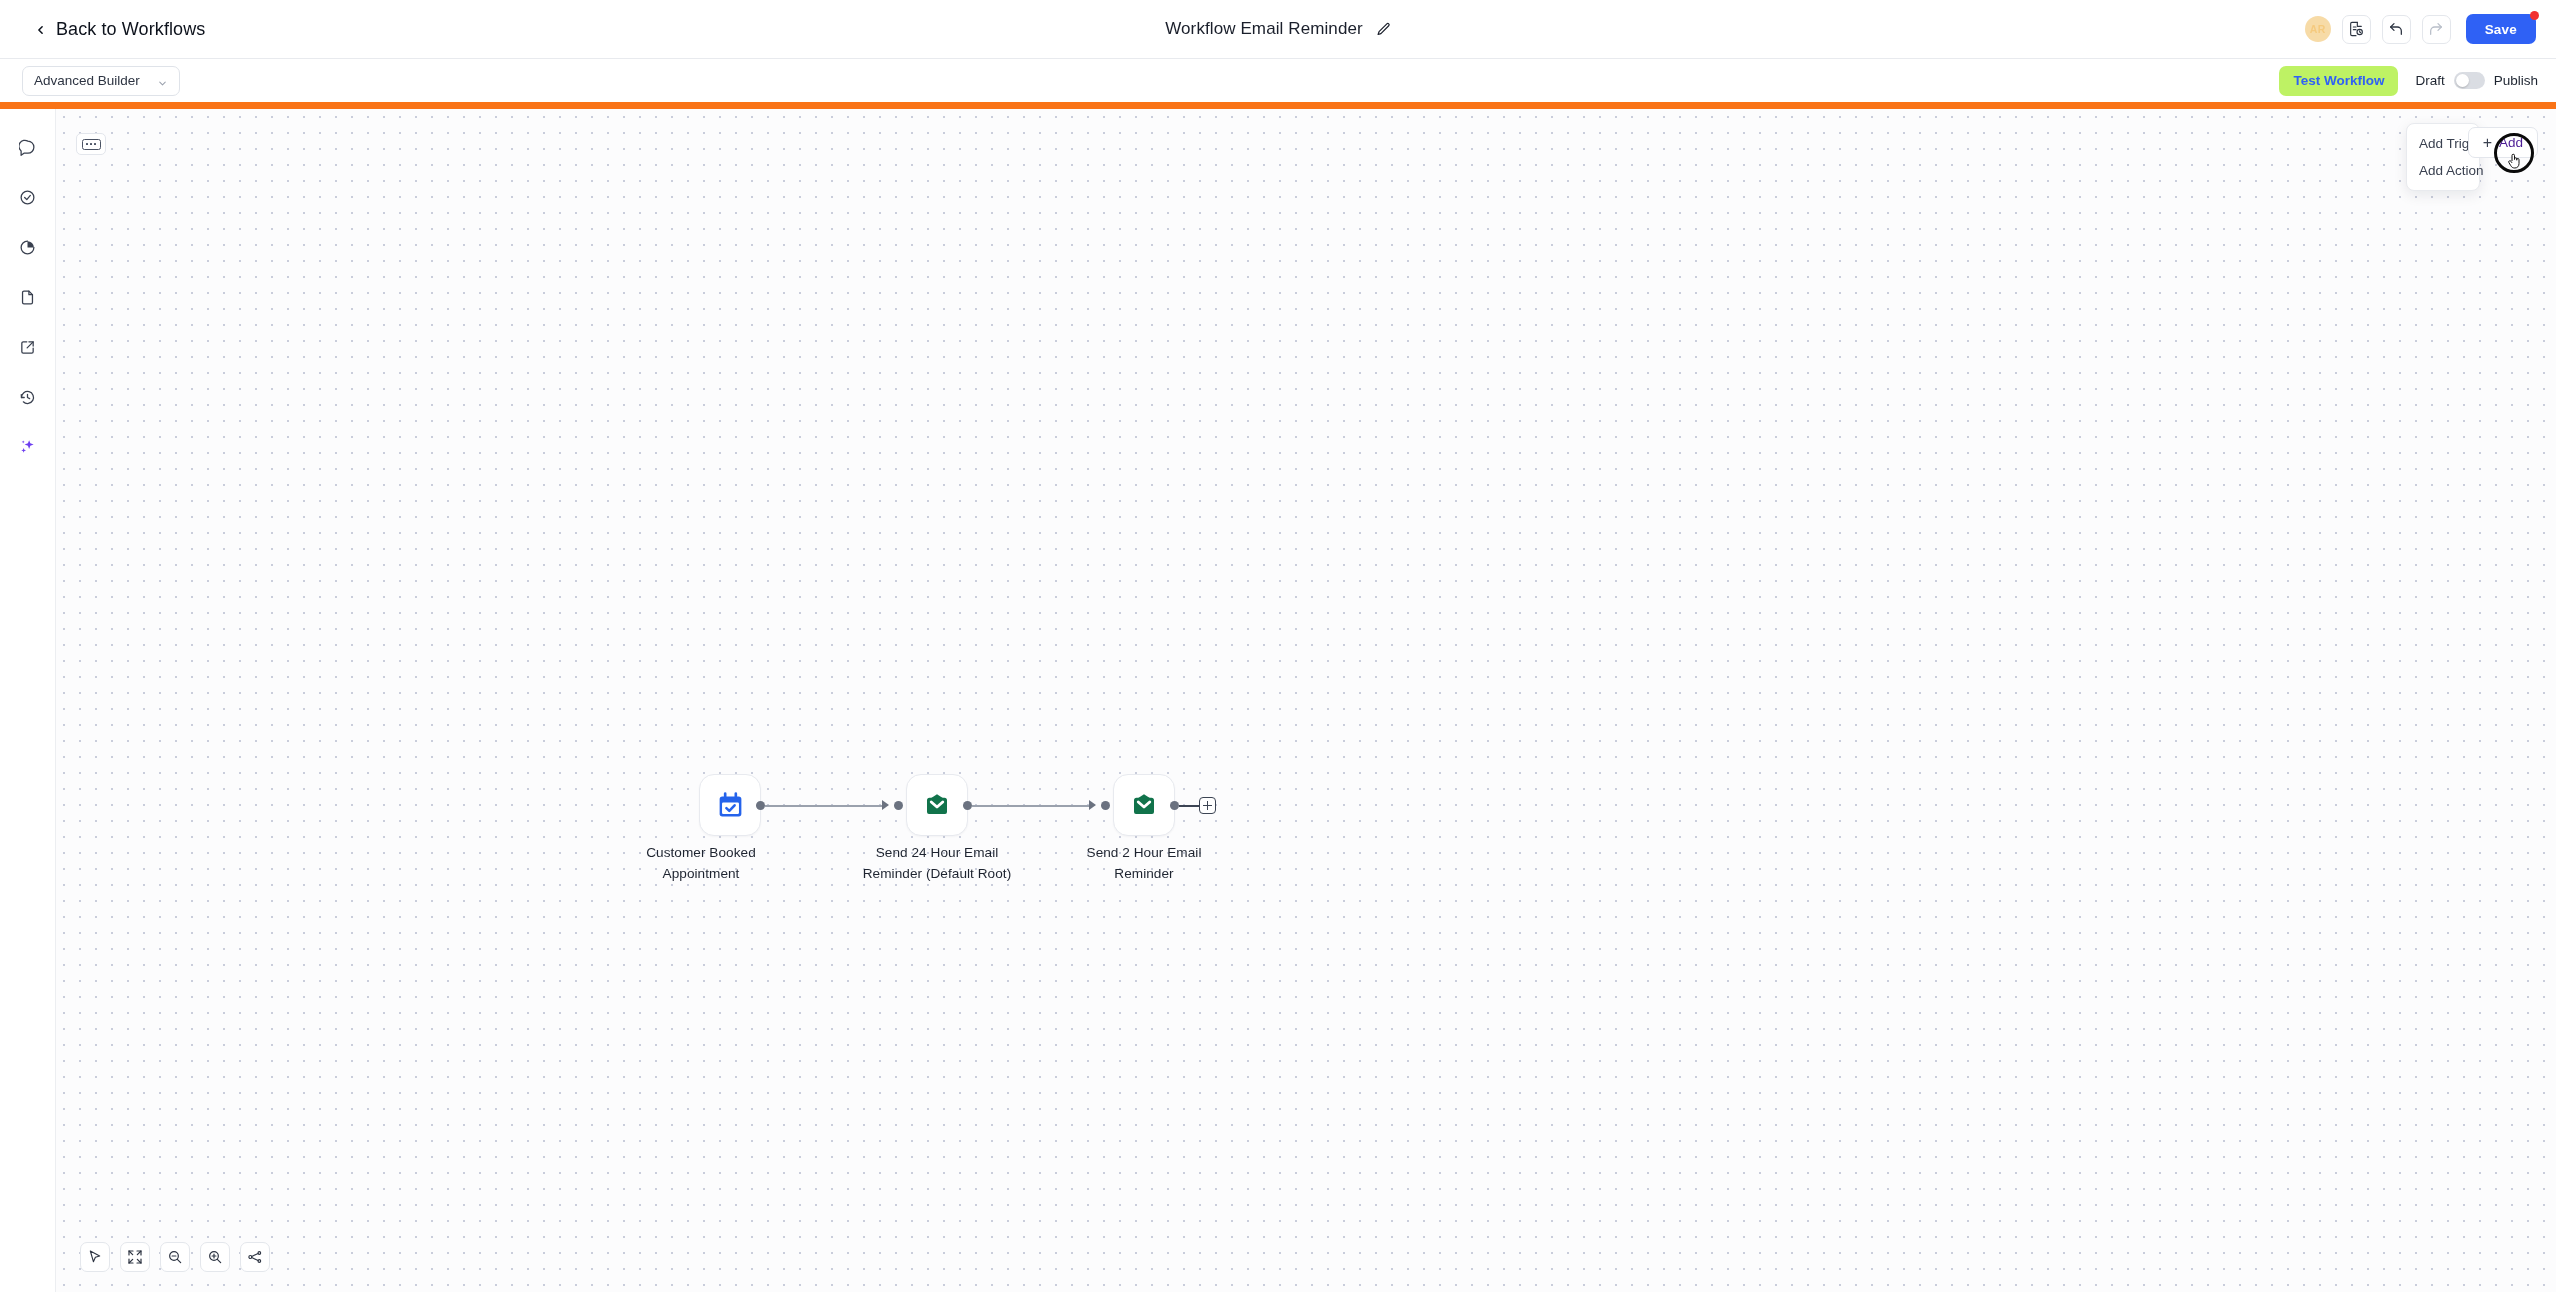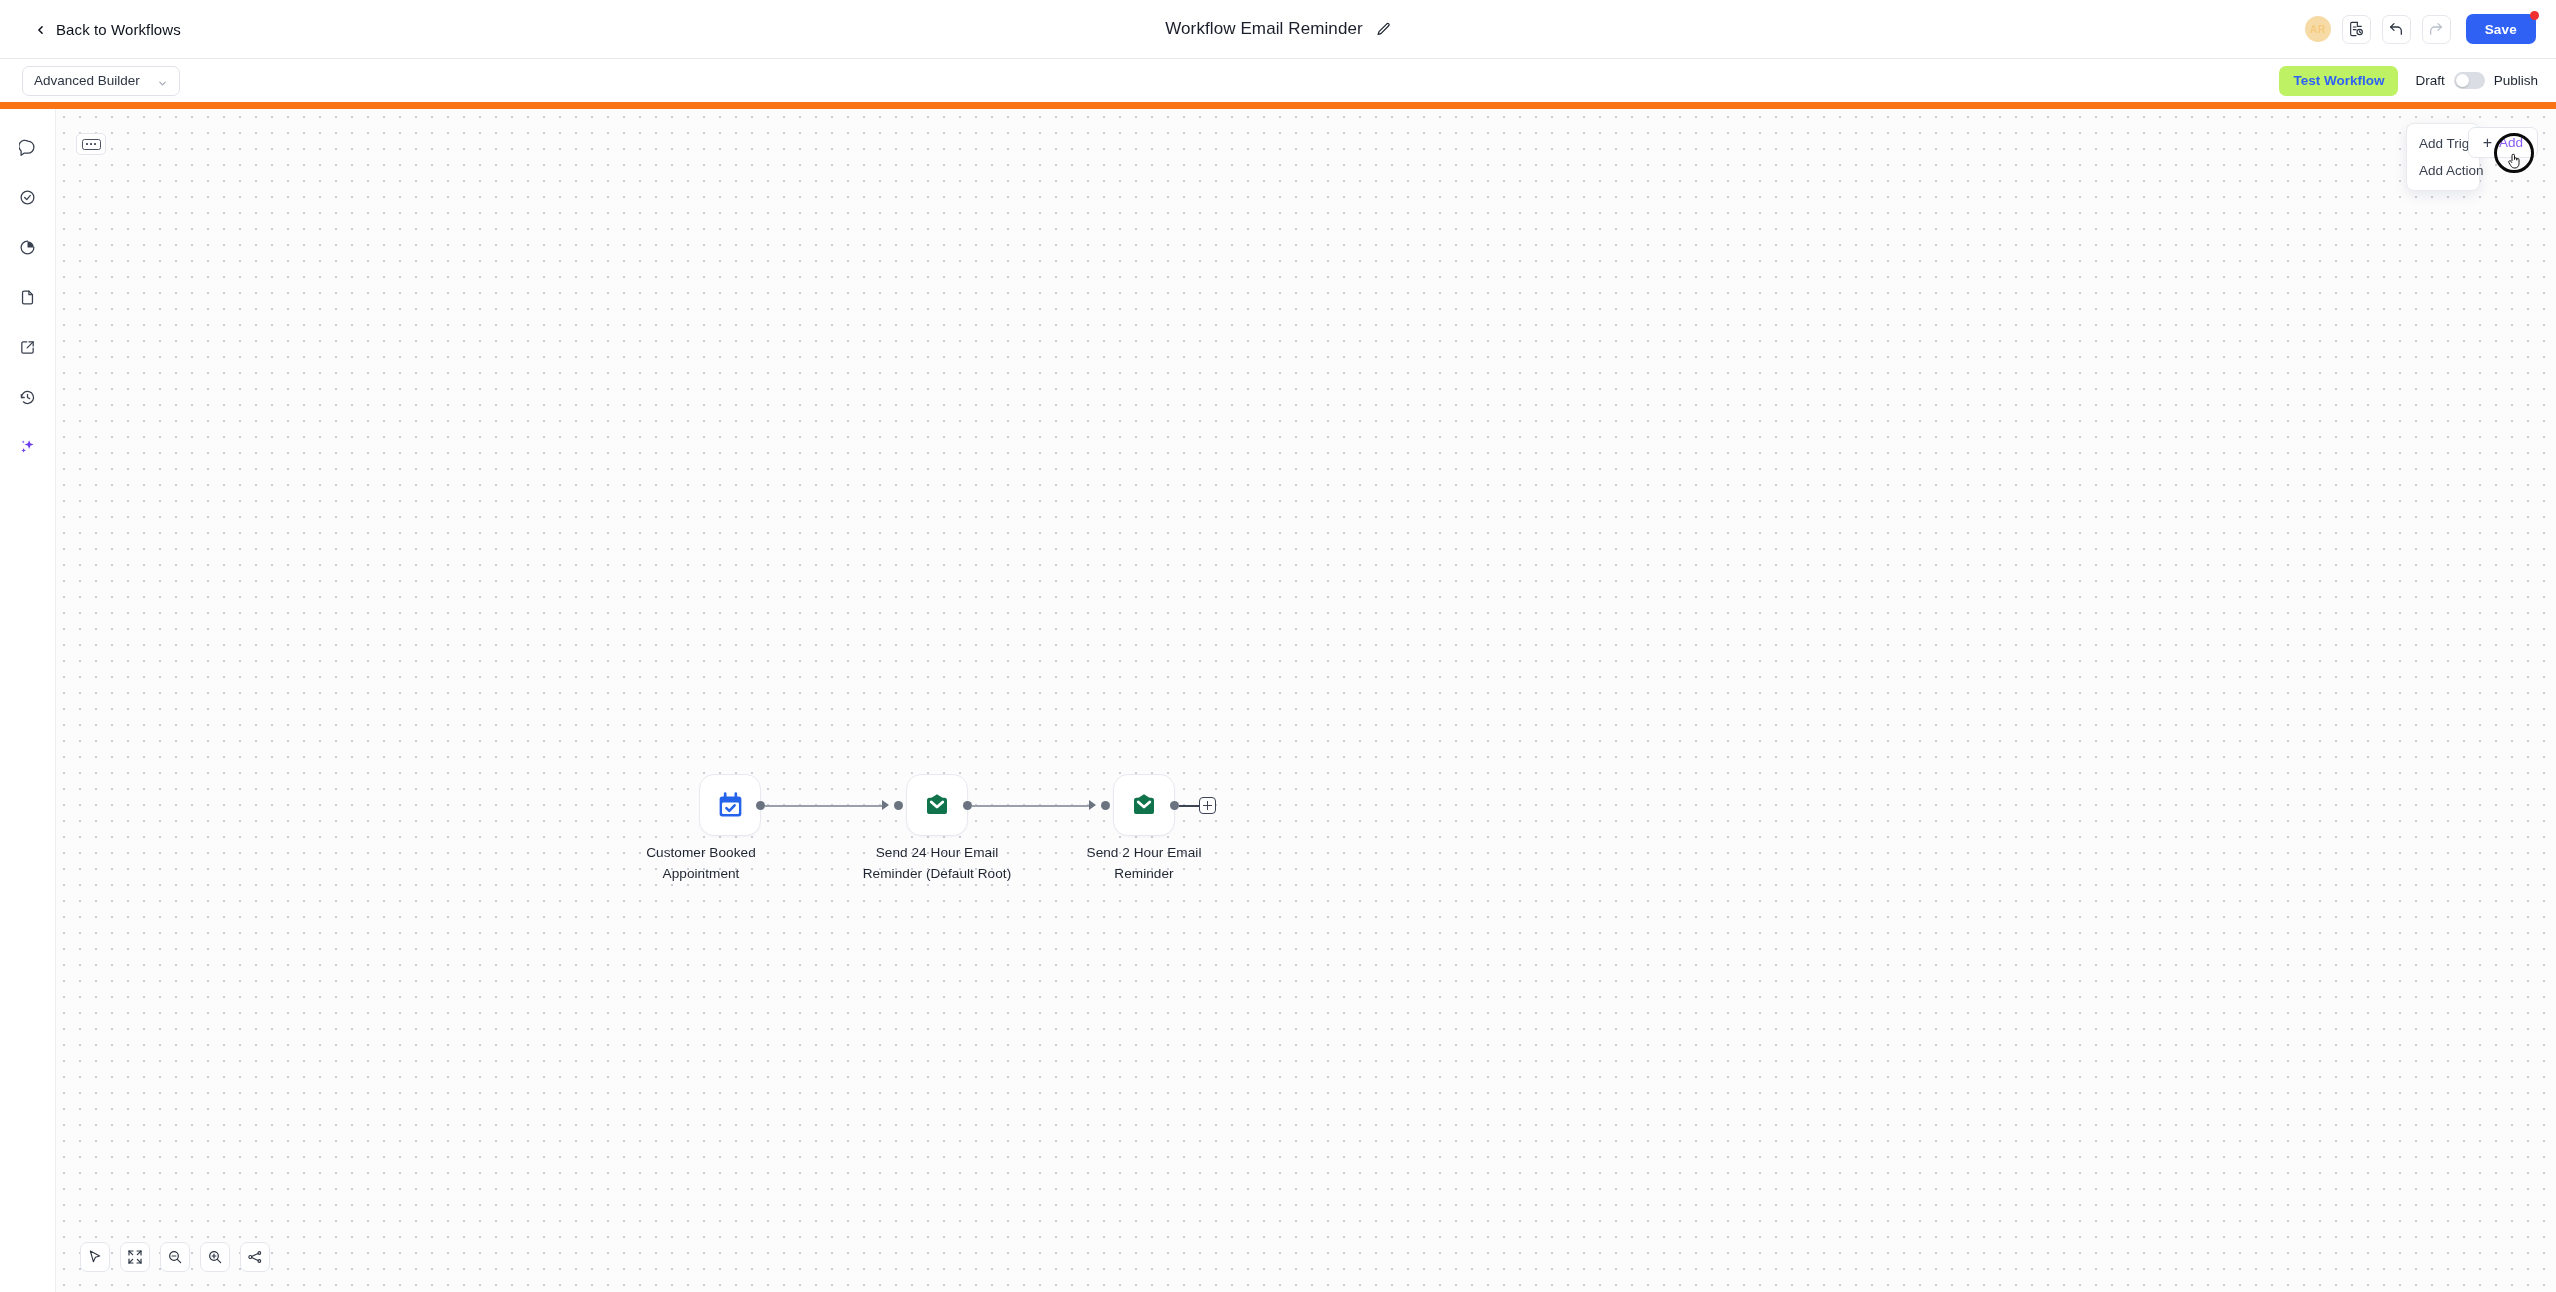--- a/index.html
+++ b/index.html
@@ -17,21 +17,21 @@
     background: #ffffff;
     border-bottom: 1px solid #e8eaee;
     display: flex; align-items: center;
   }
   .back-btn {
     position: absolute; left: 34px; top: 50%; transform: translateY(-50%);
     display: flex; align-items: center; gap: 9px;
     cursor: pointer;
   }
   .back-chev { width: 13px; height: 13px; display: block; }
-  .back-label { font-size: 15px; color: #0d121c; font-weight: 500; letter-spacing: .1px; }
+  .back-label { font-size: 18px; color: #0d121c; font-weight: 500; letter-spacing: .1px; }
 
   .title-wrap {
     position: absolute; left: 50%; top: 50%; transform: translate(-50%,-50%);
     display: flex; align-items: center; gap: 13px;
   }
   .wf-title { font-size: 17px; color: #1a1f2b; font-weight: 500; letter-spacing: .1px; }
   .pencil-icon { width: 15px; height: 15px; display: block; cursor: pointer; }
 
   .header-right {
     position: absolute; right: 20px; top: 50%; transform: translateY(-50%);
@@ -198,21 +198,21 @@
   }
 
   
   .add-btn {
     position: absolute; right: 18px; top: 18px;
     height: 31px; padding: 0 14px;
     border: 1px solid #e3e6ec; border-radius: 7px; background: #fff;
     display: flex; align-items: center; gap: 7px; cursor: pointer;
   }
   .add-btn .plus-glyph { font-size: 16px; color: #3a4150; line-height: 1; }
-  .add-btn .add-text { font-size: 13.5px; color: #8b5cf6; }
+  .add-btn .add-text { font-size: 13.5px; color: #4c1d95; }
 
   .add-menu {
     position: absolute; right: 76px; top: 14px;
     width: 74px;
     background: #ffffff; border: 1px solid #e8eaee; border-radius: 8px;
     box-shadow: 0 4px 14px rgba(16,24,40,.09);
     padding: 6px 0;
   }
   .add-menu-item {
     padding: 6px 12px; font-size: 13.5px; color: #3a4150;

